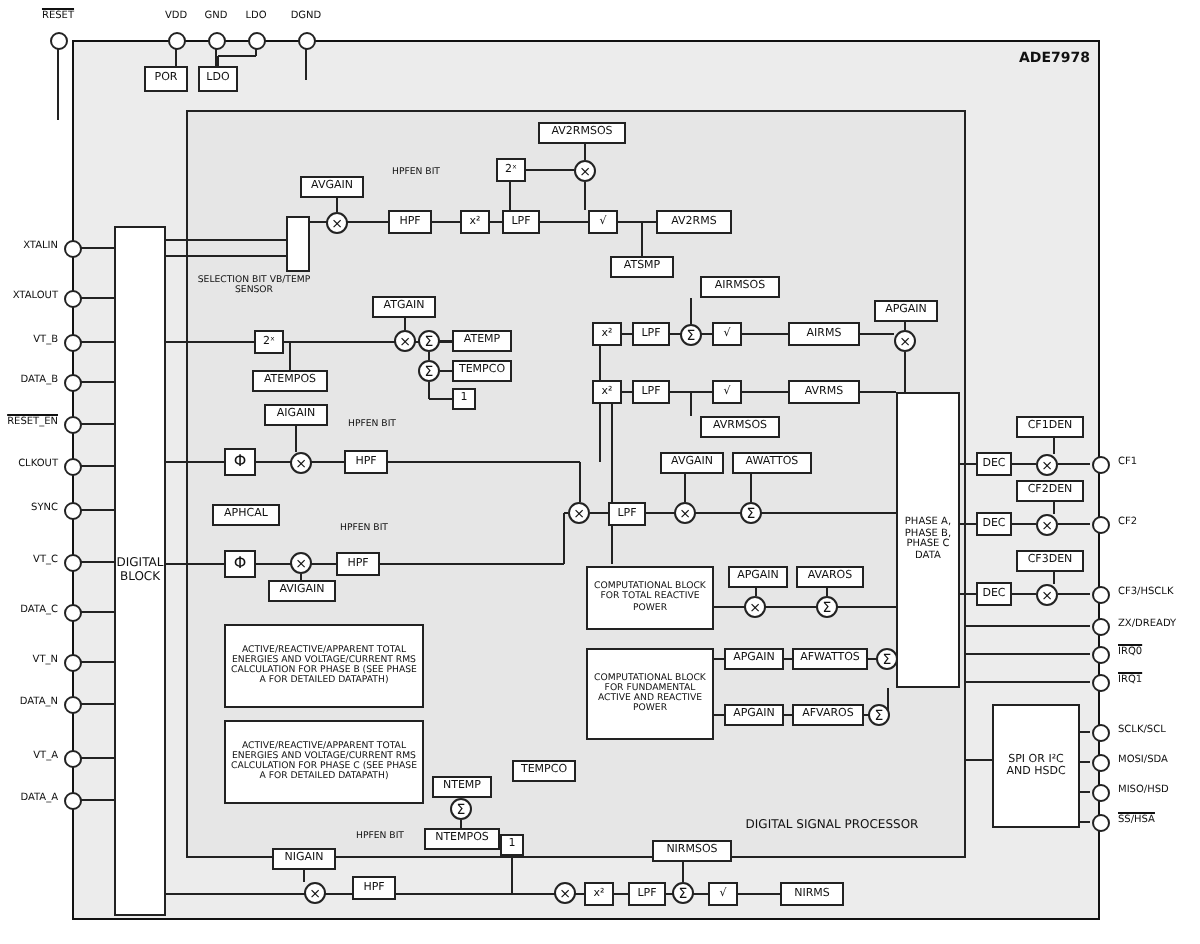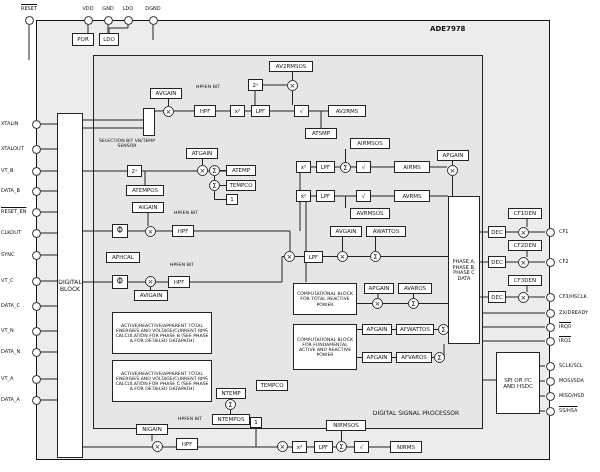--- a/index.html
+++ b/index.html
@@ -11,21 +11,21 @@
   svg.wires{position:absolute;left:0;top:0;z-index:2;}
   svg.wires line{stroke:#222;stroke-width:1;}
   .box{border:1px solid #222;background:#fff;display:flex;align-items:center;justify-content:center;
        text-align:center;font-size:5.5px;line-height:1.1;padding:0 1px;z-index:3;}
   .bigtxt{font-size:4.6px;}
   .circle{border:1px solid #222;background:#fff;border-radius:50%;width:11px;height:11px;
           display:flex;align-items:center;justify-content:center;font-size:7px;z-index:3;}
   .pin{border:1px solid #222;background:#fff;border-radius:50%;width:9px;height:9px;z-index:4;}
   .lbl{font-size:5px;line-height:1.1;white-space:nowrap;z-index:3;}
   .lblw{font-size:4.6px;line-height:1.15;white-space:normal;text-align:center;z-index:3;}
-  .r{}
+  .r{text-align:right;}
   .c{text-align:center;}
   .ovl{text-decoration:overline;}
   .title{font-size:7px;font-weight:bold;z-index:3;}
   .phi{font-size:8px;}
 </style>
 </head>
 <body>
 
 <div class="stage">
 

